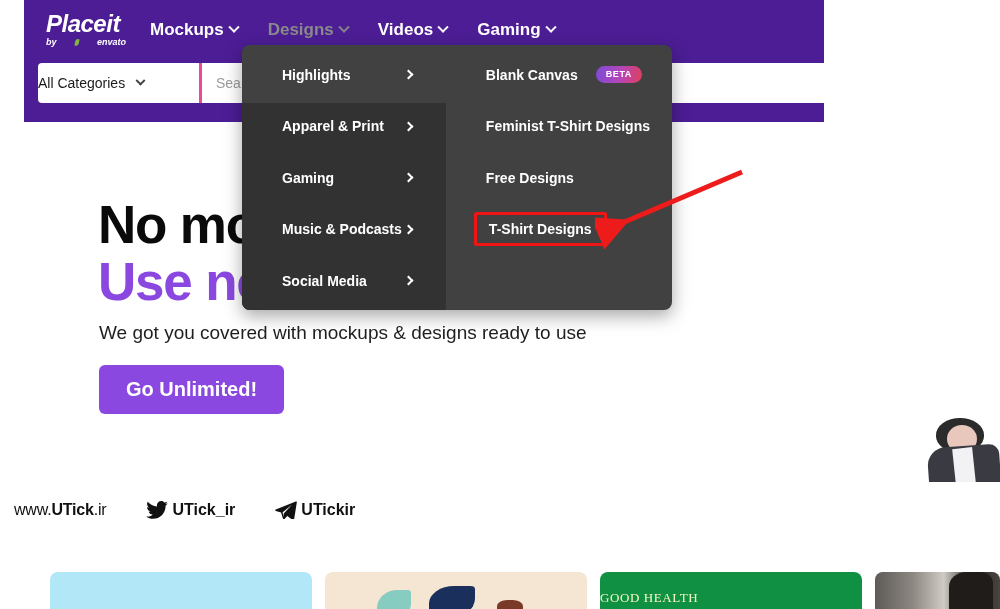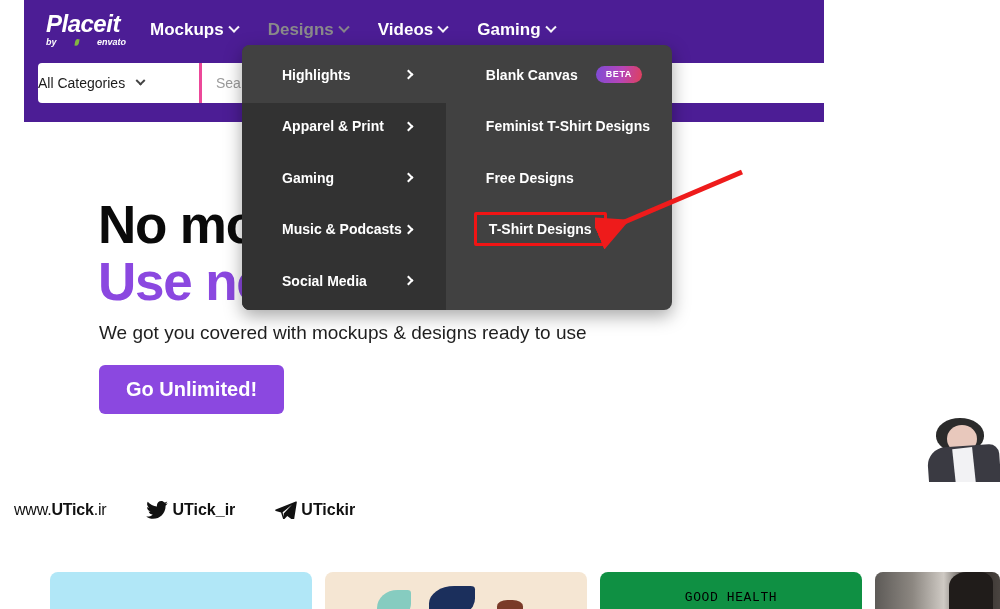--- a/index.html
+++ b/index.html
@@ -174,22 +174,22 @@
     z-index: 3;
   }
   .card {
     position: absolute; top: 0; height: 37px; border-radius: 8px 8px 0 0; overflow: hidden;
   }
   .c1 { left: 50px;  width: 262px; background: #b1e7f7; }
   .c2 { left: 325px; width: 262px; background: #f5e6d3; }
   .c3 { left: 600px; width: 262px; background: #0f9043; }
   .c4 { left: 875px; width: 125px; background: #d8d6d4; }
   .c3-text {
-    position: absolute; left: 0; right: 0; top: 18px; text-align: center;
-    color: #000000; font-size: 13px; font-family: Liberation Mono, monospace;
+    position: absolute; left: 0; right: 0; top: 18px; text-align: left;
+    color: #fef9c3; font-size: 13px; font-family: Liberation Serif, serif;
     letter-spacing: .6px;
   }
   .leaf-a {
     position: absolute; left: 52px; top: 18px; width: 34px; height: 30px;
     background: #86ccc0; border-radius: 60% 10% 55% 10%;
   }
   .leaf-b {
     position: absolute; left: 104px; top: 14px; width: 46px; height: 32px;
     background: #1b2f5c; border-radius: 55% 10% 60% 10%;
   }

